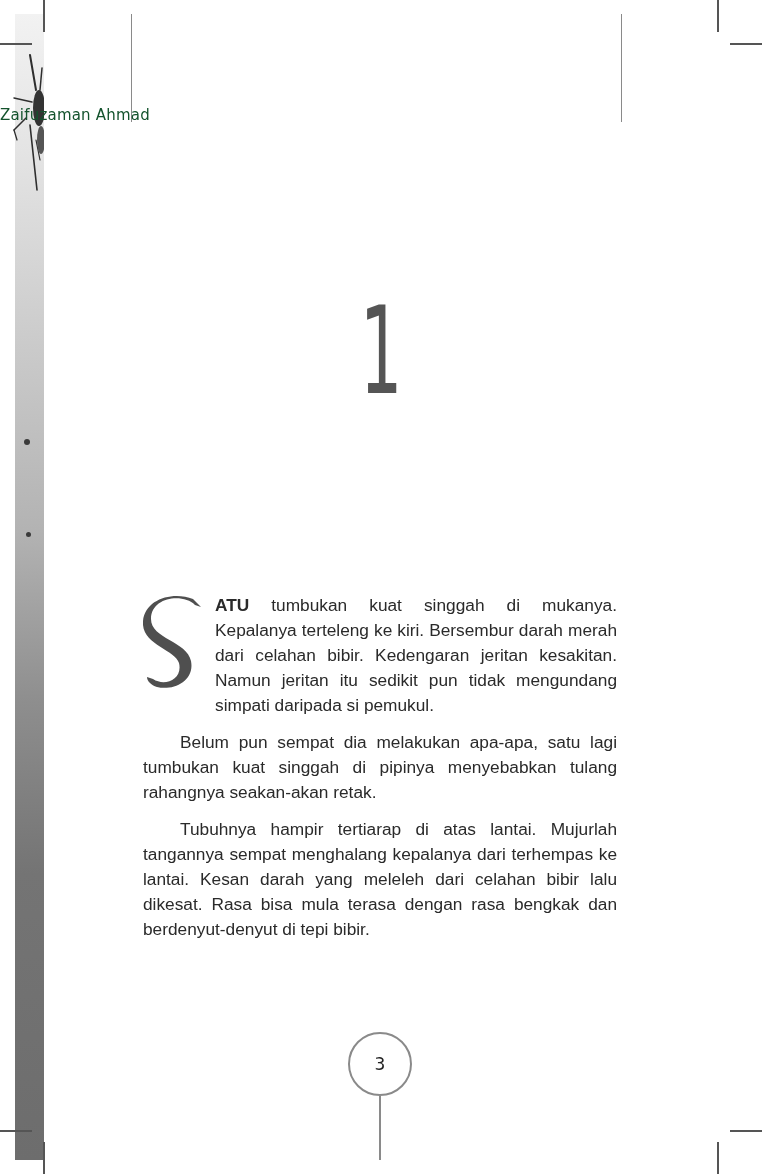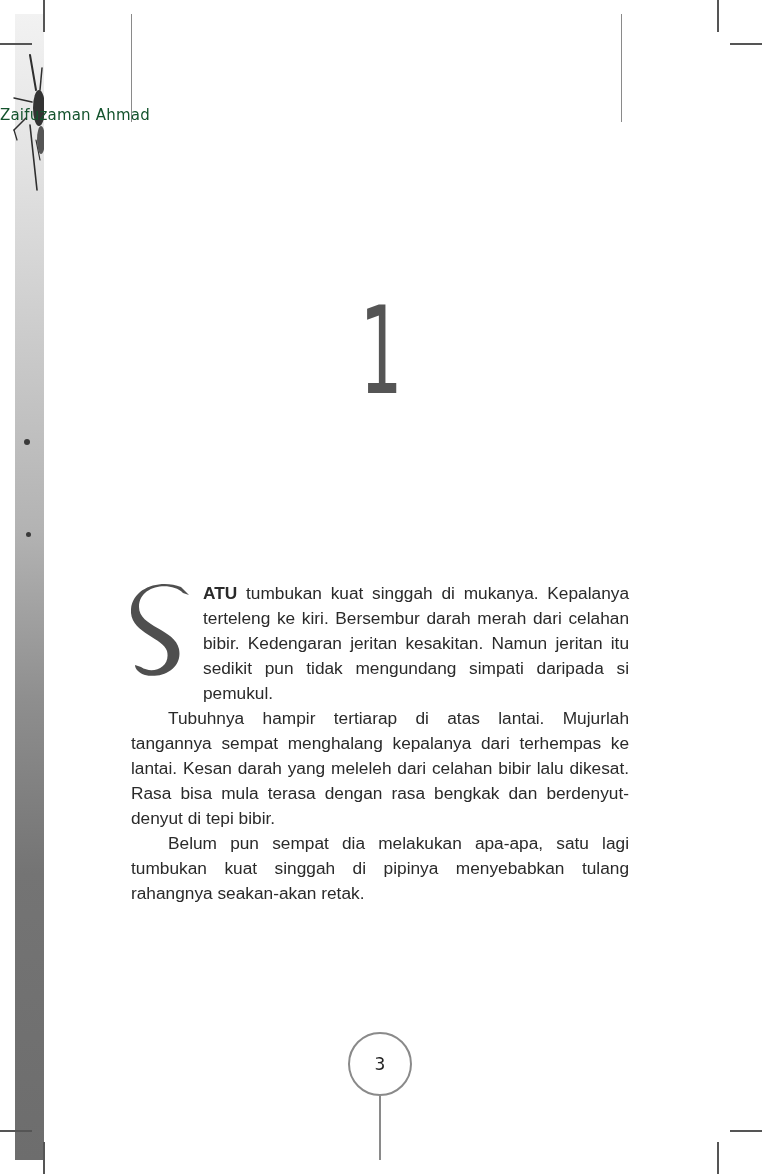--- a/index.html
+++ b/index.html
@@ -16,21 +16,21 @@
 
     .author { position: absolute; top: 106px; left: 0; width: 762px; text-align: left;
       font-family: "DejaVu Sans", sans-serif; font-size: 15px; color: #14532d; letter-spacing: 0.2px; }
 
     .chapter-num { position: absolute; top: 290px; left: 0; width: 762px; text-align: center;
       font-family: "DejaVu Sans", sans-serif; font-size: 122px; line-height: 1; color: #555555; font-weight: normal;
       transform: scaleX(0.55); }
 
     .body-text { position: absolute; left: 131px; top: 581px; width: 498px;
       font-family: "Liberation Sans", sans-serif; font-size: 17.3px; line-height: 25px; color: #2a2a2a; }
-    .para { margin: 0; text-align: justify; text-align-last: left; }
+    .para { margin: 12px; text-align: justify; text-align-last: left; }
     .para.indent { text-indent: 37px; }
     .dropcap { float: left; width: 62px; height: 100px; margin: 2px 10px 0 0; }
     .dropcap svg { width: 62px; height: 100px; }
     .lead { font-weight: bold; }
 
     .page-circle { position: absolute; left: 348px; top: 1032px; width: 64px; height: 64px; border: 2px solid #8a8a8a;
       border-radius: 50%; box-sizing: border-box; display: flex; align-items: center; justify-content: center;
       font-family: "DejaVu Sans", sans-serif; font-size: 17px; color: #222; background: #fff; }
     .page-stem { position: absolute; left: 379px; top: 1096px; width: 2px; height: 64px; background: #8a8a8a; }
   </style>
@@ -71,20 +71,20 @@
 <div class="chapter-num">1</div>
 
 <div class="body-text">
   <p class="para">
     <span class="dropcap">
       <svg viewBox="0 0 62 100">
         <path d="M52 10 C40 -2, 8 2, 8 24 C8 44, 44 46, 48 66 C52 86, 30 96, 14 92 C8 90, 4 86, 4 82 L10 84 C22 92, 40 84, 36 68 C32 54, -2 50, 0 26 C2 4, 30 -4, 50 4 L58 12 Z" fill="#4f4f4f"></path>
       </svg>
     </span><span class="lead">ATU</span><span> tumbukan kuat singgah di mukanya. Kepalanya terteleng ke kiri. Bersembur darah merah dari celahan bibir. Kedengaran jeritan kesakitan. Namun jeritan itu sedikit pun tidak mengundang simpati daripada si pemukul.</span>
   </p>
+  <p class="para indent">Belum pun sempat dia melakukan apa-apa, satu lagi tumbukan kuat singgah di pipinya menyebabkan tulang rahangnya seakan-akan retak.</p>
   <p class="para indent">Tubuhnya hampir tertiarap di atas lantai. Mujurlah tangannya sempat menghalang kepalanya dari terhempas ke lantai. Kesan darah yang meleleh dari celahan bibir lalu dikesat. Rasa bisa mula terasa dengan rasa bengkak dan berdenyut-denyut di tepi bibir.</p>
-  <p class="para indent">Belum pun sempat dia melakukan apa-apa, satu lagi tumbukan kuat singgah di pipinya menyebabkan tulang rahangnya seakan-akan retak.</p>
 </div>
 
 <div class="page-circle">
   <span>3</span>
 </div>
 <div class="page-stem"></div>
 
 </body></html>

